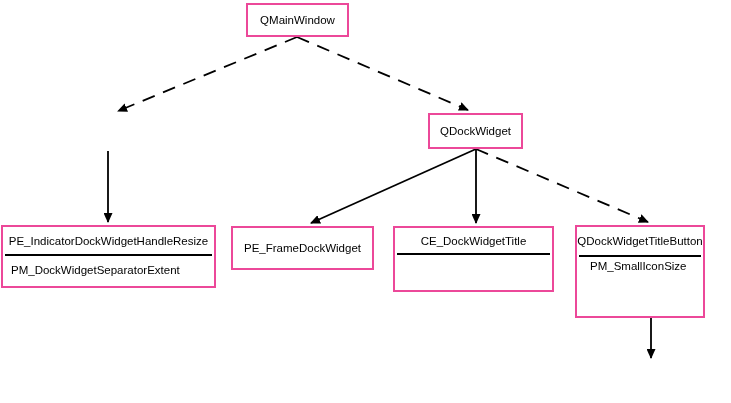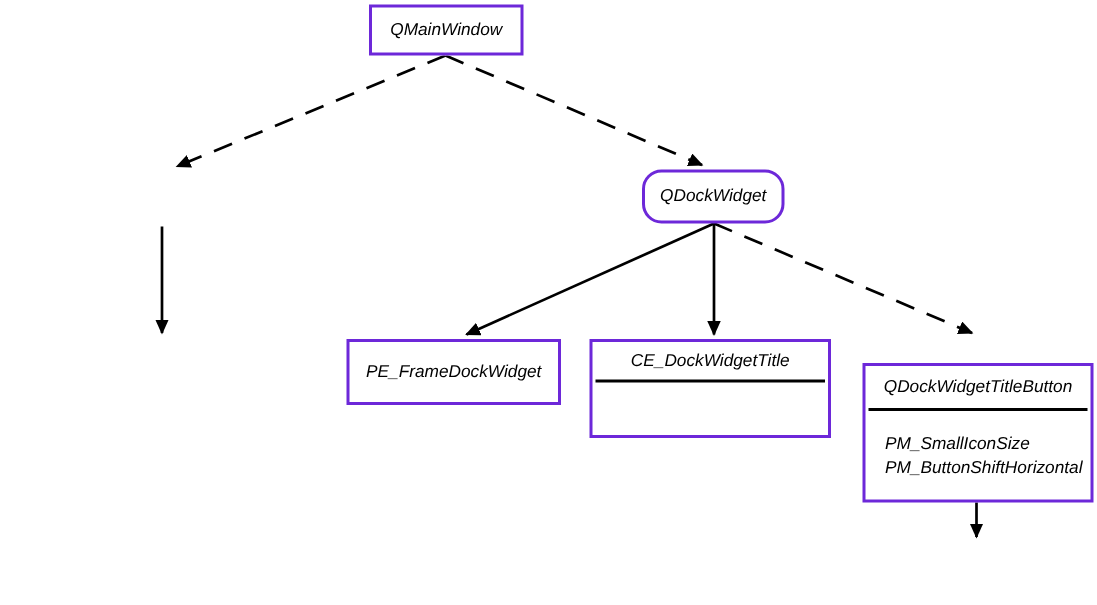--- a/index.html
+++ b/index.html
@@ -20,23 +20,22 @@
   .edges {
     position: absolute;
     left: 0;
     top: 0;
     width: 731px;
     height: 403px;
   }
   .node {
     position: absolute;
     box-sizing: border-box;
-    border: 2px solid #6d28d9;
+    border: 2px solid #ec4899;
     background: #ffffff;
-    font-style: italic;
   }
   .node .title {
     display: flex;
     align-items: center;
     justify-content: center;
     white-space: nowrap;
     height: 100%;
   }
   .node .title.compart {
     height: auto;
@@ -47,29 +46,29 @@
   }
   .items {
     padding: 6px 4px 4px 8px;
     line-height: 16px;
     white-space: nowrap;
     text-align: left;
   }
   
   #n-qmainwindow     { left: 246px; top: 3px;   width: 103px; height: 34px; }
   #n-qdockarealayout { left: 51px;  top: 114px; width: 115px; height: 37px; }
-  #n-qdockwidget     { left: 428px; top: 113px; width: 95px;  height: 36px; border-radius: 13px; }
+  #n-qdockwidget     { left: 428px; top: 113px; width: 95px;  height: 36px; }
   #n-indicator       { left: 1px;   top: 225px; width: 215px; height: 63px; }
   #n-indicator .title.compart   { height: 27px; }
   #n-framedock       { left: 231px; top: 226px; width: 143px; height: 44px; }
   #n-cetitle         { left: 393px; top: 226px; width: 161px; height: 66px; }
   #n-cetitle .title.compart     { height: 25px; }
-  #n-titlebutton     { left: 575px; top: 242px; width: 154px; height: 93px; }
+  #n-titlebutton     { left: 575px; top: 225px; width: 130px; height: 93px; }
   #n-titlebutton .title.compart { height: 28px; }
-  #n-titlebutton .items { padding-left: 13px; padding-top: 14px; }
+  #n-titlebutton .items { padding-left: 13px; padding-top: 1px; }
   #n-panelbutton     { left: 582px; top: 361px; width: 142px; height: 37px; }
 </style>
 </head>
 <body>
 
 <div class="stage">
 
   <svg class="edges" width="731" height="403" viewBox="0 0 731 403" xmlns="http://www.w3.org/2000/svg">
     <defs>
       <marker id="arrow" markerWidth="11" markerHeight="9" refX="9" refY="4.5" orient="auto" markerUnits="userSpaceOnUse">
@@ -87,33 +86,39 @@
 
   <div class="node" id="n-qmainwindow">
     <div class="title">QMainWindow</div>
   </div>
 
 
   <div class="node" id="n-qdockwidget">
     <div class="title">QDockWidget</div>
   </div>
 
+  <div class="node" id="n-indicator">
+    <div class="title compart">PE_IndicatorDockWidgetHandleResize</div>
+    <div class="sep"></div>
+    <div class="items">
+      <div>PM_DockWidgetSeparatorExtent</div>
+    </div>
+  </div>
 
   <div class="node" id="n-framedock">
     <div class="title">PE_FrameDockWidget</div>
   </div>
 
   <div class="node" id="n-cetitle">
     <div class="title compart">CE_DockWidgetTitle</div>
     <div class="sep"></div>
   </div>
 
   <div class="node" id="n-titlebutton">
     <div class="title compart">QDockWidgetTitleButton</div>
     <div class="sep"></div>
     <div class="items">
       <div>PM_SmallIconSize</div>
-      <div>PM_ButtonShiftHorizontal</div>
     </div>
   </div>
 
 
 </div>
 
 </body></html>

